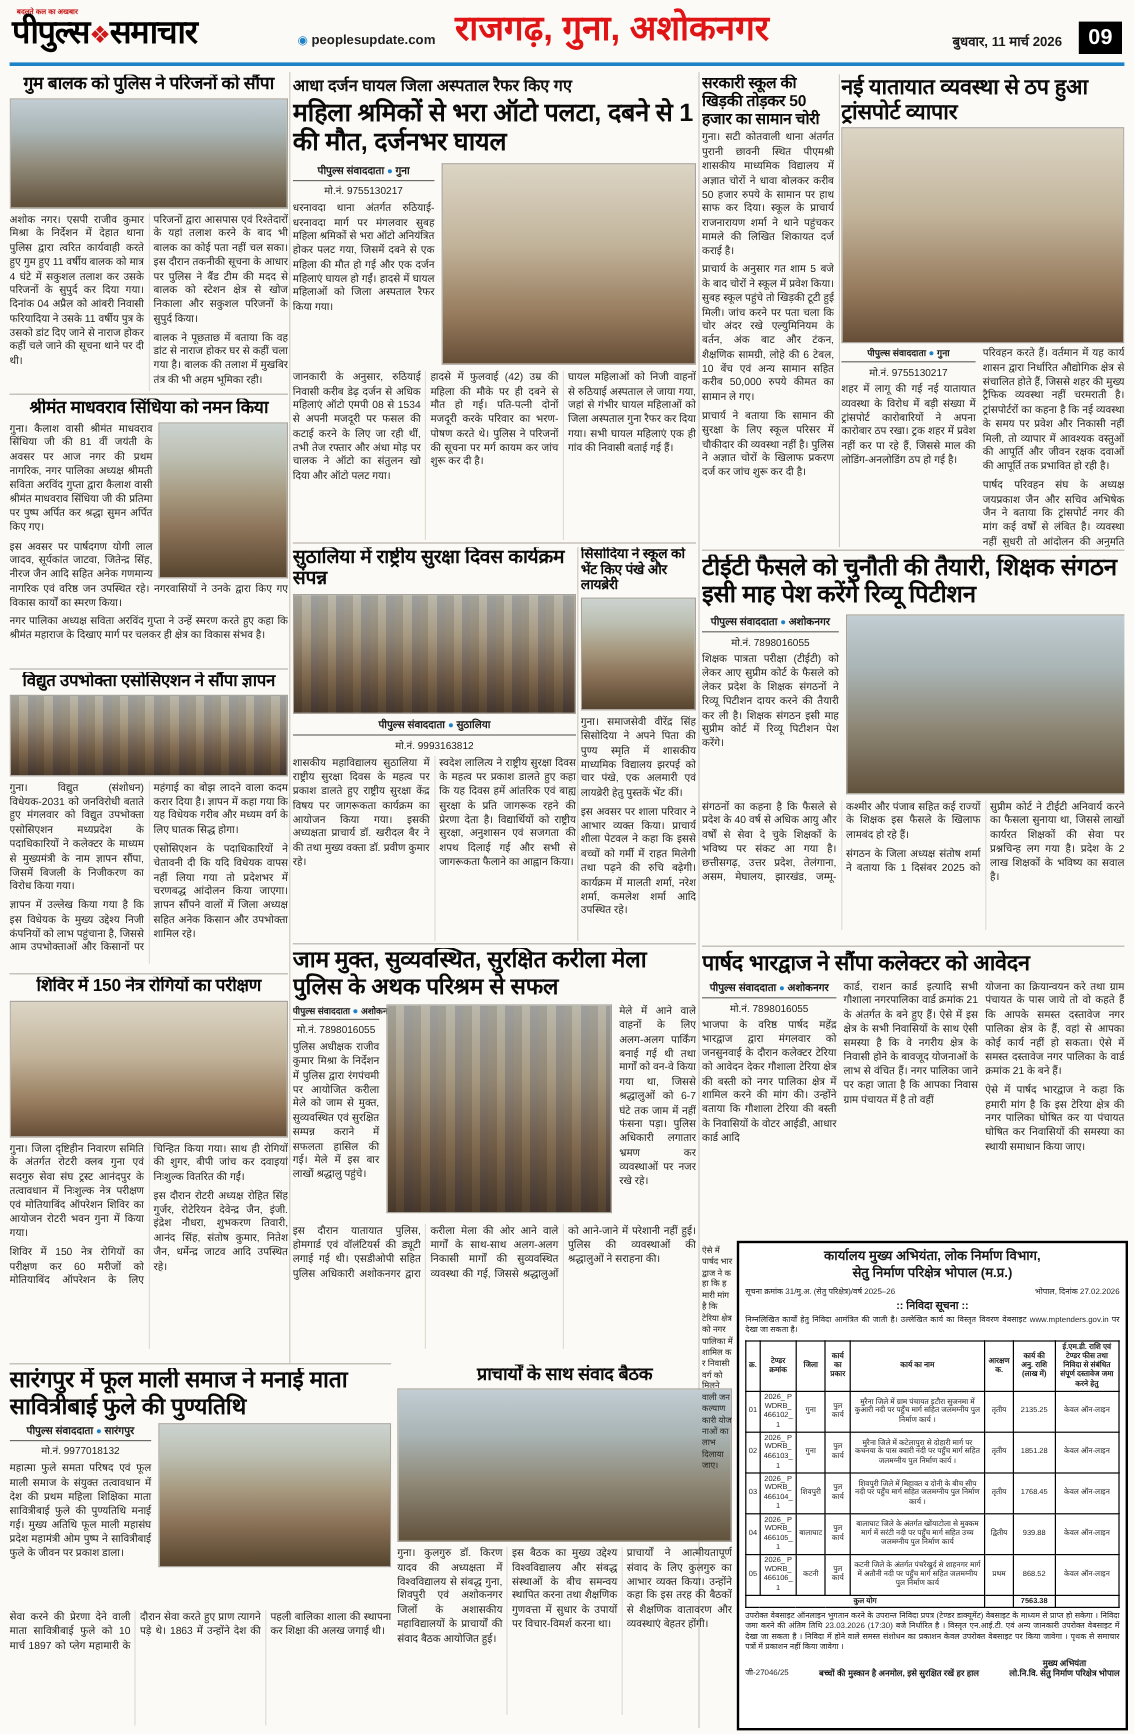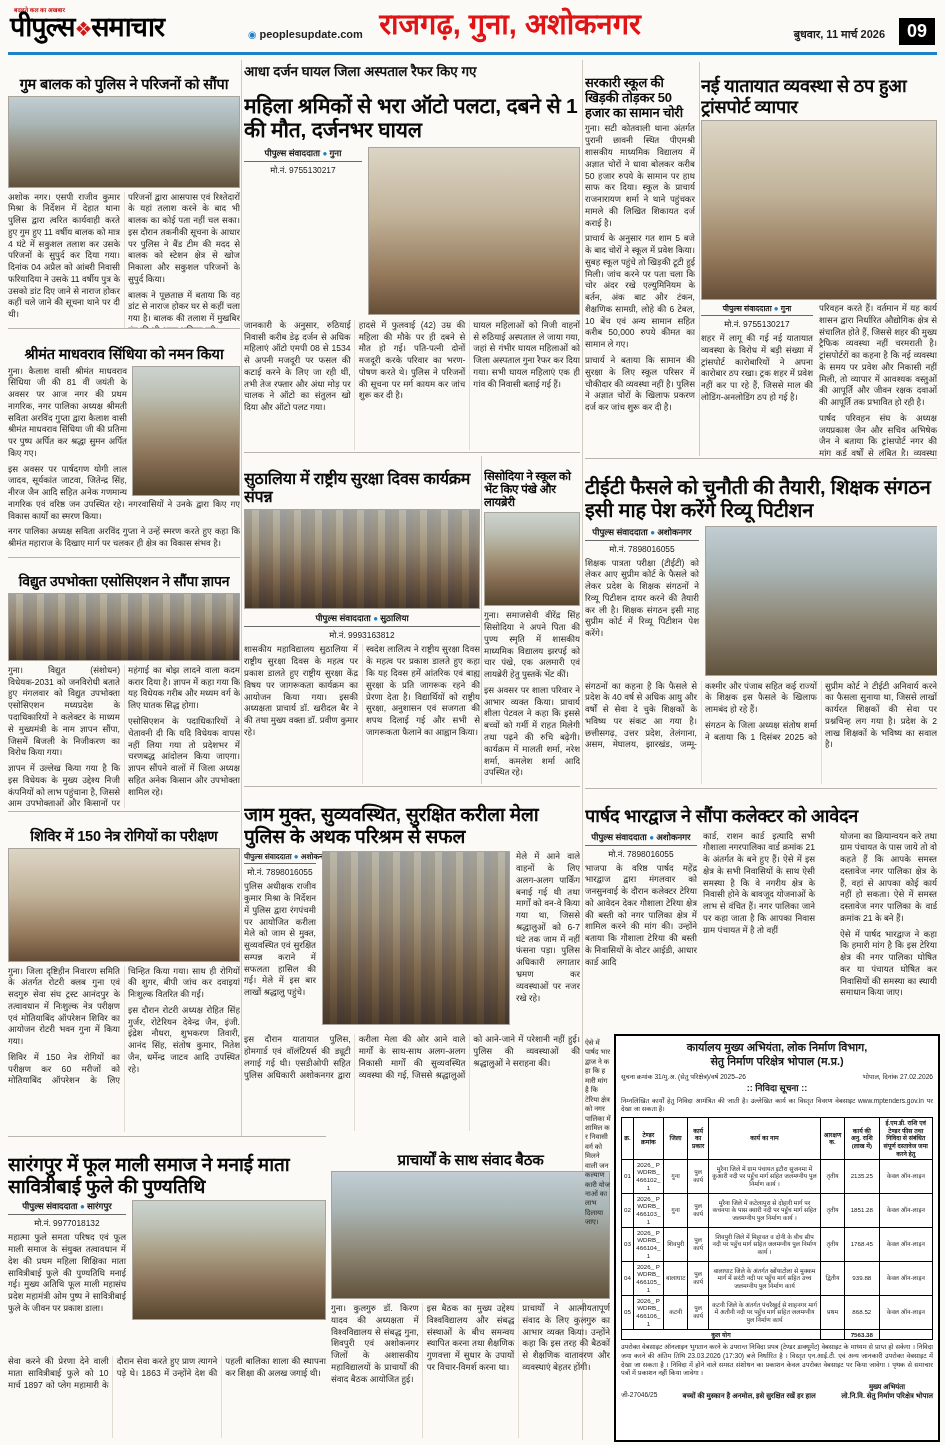--- a/index.html
+++ b/index.html
@@ -16,21 +16,21 @@
   .banner{position:absolute;left:300px;top:6px;width:420px;text-align:center;color:#e01414;
           font-size:29px;font-weight:bold;line-height:1.3;}
   .dateline{position:absolute;right:60px;top:26px;font-size:11px;font-weight:bold;}
   .pageno{position:absolute;right:10px;top:18px;background:#000;color:#fff;font-size:18px;
           font-weight:bold;padding:3px 8px;}
   .bluebar{position:absolute;left:8px;right:8px;top:52px;height:3px;background:#1d82c8;}
   
   .hrule{position:absolute;height:1px;background:#b9b4ab;}
   .vrule{position:absolute;width:1px;background:#cfcac0;}
   
-  .headline{font-weight:bold;color:#0b0b0b;line-height:1.14;margin:14px 0 3px;letter-spacing:-.2px;}
+  .headline{font-weight:bold;color:#0b0b0b;line-height:1.14;margin:0 0 3px;letter-spacing:-.2px;}
   .kicker{font-weight:bold;font-size:13.5px;margin:0 0 3px;color:#111;}
   .body{font-size:8.6px;line-height:1.37;color:#26241f;text-align:justify;}
   .body p{margin:0 0 4px;}
   .cols2{column-count:2;column-gap:8px;column-rule:1px solid #e0dcd2;}
   .cols3{column-count:3;column-gap:8px;column-rule:1px solid #e0dcd2;}
   .byline{font-size:8.6px;font-weight:bold;text-align:center;border-bottom:1px solid #6a6a6a;
           padding-bottom:2px;margin-bottom:2px;white-space:nowrap;}
   .byline .dot{color:#1d82c8;font-size:8px;}
   .phone{font-size:8.4px;text-align:center;margin-bottom:4px;}
   .row{display:flex;gap:6px;align-items:flex-start;}
@@ -153,20 +153,23 @@
     <div class="kicker">आधा दर्जन घायल जिला अस्पताल रैफर किए गए</div>
     <div class="headline" style="font-size:21px;">महिला श्रमिकों से भरा ऑटो पलटा, दबने से 1 की मौत, दर्जनभर घायल</div>
     <div class="row" style="margin-top:5px;">
       <div style="width:118px;flex:none;">
         <div class="byline">
           <span>पीपुल्स संवाददाता</span>
           <span class="dot"> ● </span>
           <span>गुना</span>
         </div>
         <div class="phone">मो.नं. 9755130217</div>
+        <div class="body" style="height:132px;">
+          <p>धरनावदा थाना अंतर्गत रुठियाई-धरनावदा मार्ग पर मंगलवार सुबह महिला श्रमिकों से भरा ऑटो अनियंत्रित होकर पलट गया, जिसमें दबने से एक महिला की मौत हो गई और एक दर्जन महिलाएं घायल हो गईं। हादसे में घायल महिलाओं को जिला अस्पताल रैफर किया गया।</p>
+        </div>
       </div>
       <div class="photo ph-indoor" style="width:210px;height:166px;"></div>
     </div>
     <div class="body cols3" style="margin-top:5px;height:142px;">
       <p>जानकारी के अनुसार, रुठियाई निवासी करीब डेढ़ दर्जन से अधिक महिलाएं ऑटो एमपी 08 से 1534 से अपनी मजदूरी पर फसल की कटाई करने के लिए जा रही थीं, तभी तेज रफ्तार और अंधा मोड़ पर चालक ने ऑटो का संतुलन खो दिया और ऑटो पलट गया।</p>
       <p>हादसे में फुलवाई (42) उम्र की महिला की मौके पर ही दबने से मौत हो गई। पति-पत्नी दोनों मजदूरी करके परिवार का भरण-पोषण करते थे। पुलिस ने परिजनों की सूचना पर मर्ग कायम कर जांच शुरू कर दी है।</p>
       <p>घायल महिलाओं को निजी वाहनों से रुठियाई अस्पताल ले जाया गया, जहां से गंभीर घायल महिलाओं को जिला अस्पताल गुना रैफर कर दिया गया। सभी घायल महिलाएं एक ही गांव की निवासी बताई गई हैं।</p>
     </div>
   </div>
 
@@ -292,21 +295,21 @@
           <span>अशोकनगर</span>
         </div>
         <div class="phone">मो.नं. 7898016055</div>
         <div class="body" style="height:158px;">
           <p>भाजपा के वरिष्ठ पार्षद महेंद्र भारद्वाज द्वारा मंगलवार को जनसुनवाई के दौरान कलेक्टर टेरिया को आवेदन देकर गौशाला टेरिया क्षेत्र की बस्ती को नगर पालिका क्षेत्र में शामिल करने की मांग की। उन्होंने बताया कि गौशाला टेरिया की बस्ती के निवासियों के वोटर आईडी, आधार कार्ड आदि</p>
         </div>
       </div>
       <div class="body" style="width:112px;flex:none;height:188px;">
         <p>कार्ड, राशन कार्ड इत्यादि सभी गौशाला नगरपालिका वार्ड क्रमांक 21 के अंतर्गत के बने हुए हैं। ऐसे में इस क्षेत्र के सभी निवासियों के साथ ऐसी समस्या है कि वे नगरीय क्षेत्र के निवासी होने के बावजूद योजनाओं के लाभ से वंचित हैं। नगर पालिका जाने पर कहा जाता है कि आपका निवास ग्राम पंचायत में है तो वहीं</p>
       </div>
-      <div class="body" style="flex:1;height:188px;margin-left:19px;">
+      <div class="body" style="flex:1;height:188px;">
         <p>योजना का क्रियान्वयन करे तथा ग्राम पंचायत के पास जाये तो वो कहते हैं कि आपके समस्त दस्तावेज नगर पालिका क्षेत्र के हैं, वहां से आपका कोई कार्य नहीं हो सकता। ऐसे में समस्त दस्तावेज नगर पालिका के वार्ड क्रमांक 21 के बने हैं।</p>
         <p>ऐसे में पार्षद भारद्वाज ने कहा कि हमारी मांग है कि इस टेरिया क्षेत्र की नगर पालिका घोषित कर या पंचायत घोषित कर निवासियों की समस्या का स्थायी समाधान किया जाए।</p>
       </div>
     </div>
   </div>
 
   <div class="abs strip" style="left:585px;top:1038px;width:26px;height:396px;">ऐसे में पार्षद भारद्वाज ने कहा कि हमारी मांग है कि टेरिया क्षेत्र को नगर पालिका में शामिल कर निवासी वर्ग को मिलने वाली जनकल्याणकारी योजनाओं का लाभ दिलाया जाए।</div>
 
   <div class="abs tender" style="left:614px;top:1034px;width:312px;height:396px;">
     <div class="office">

